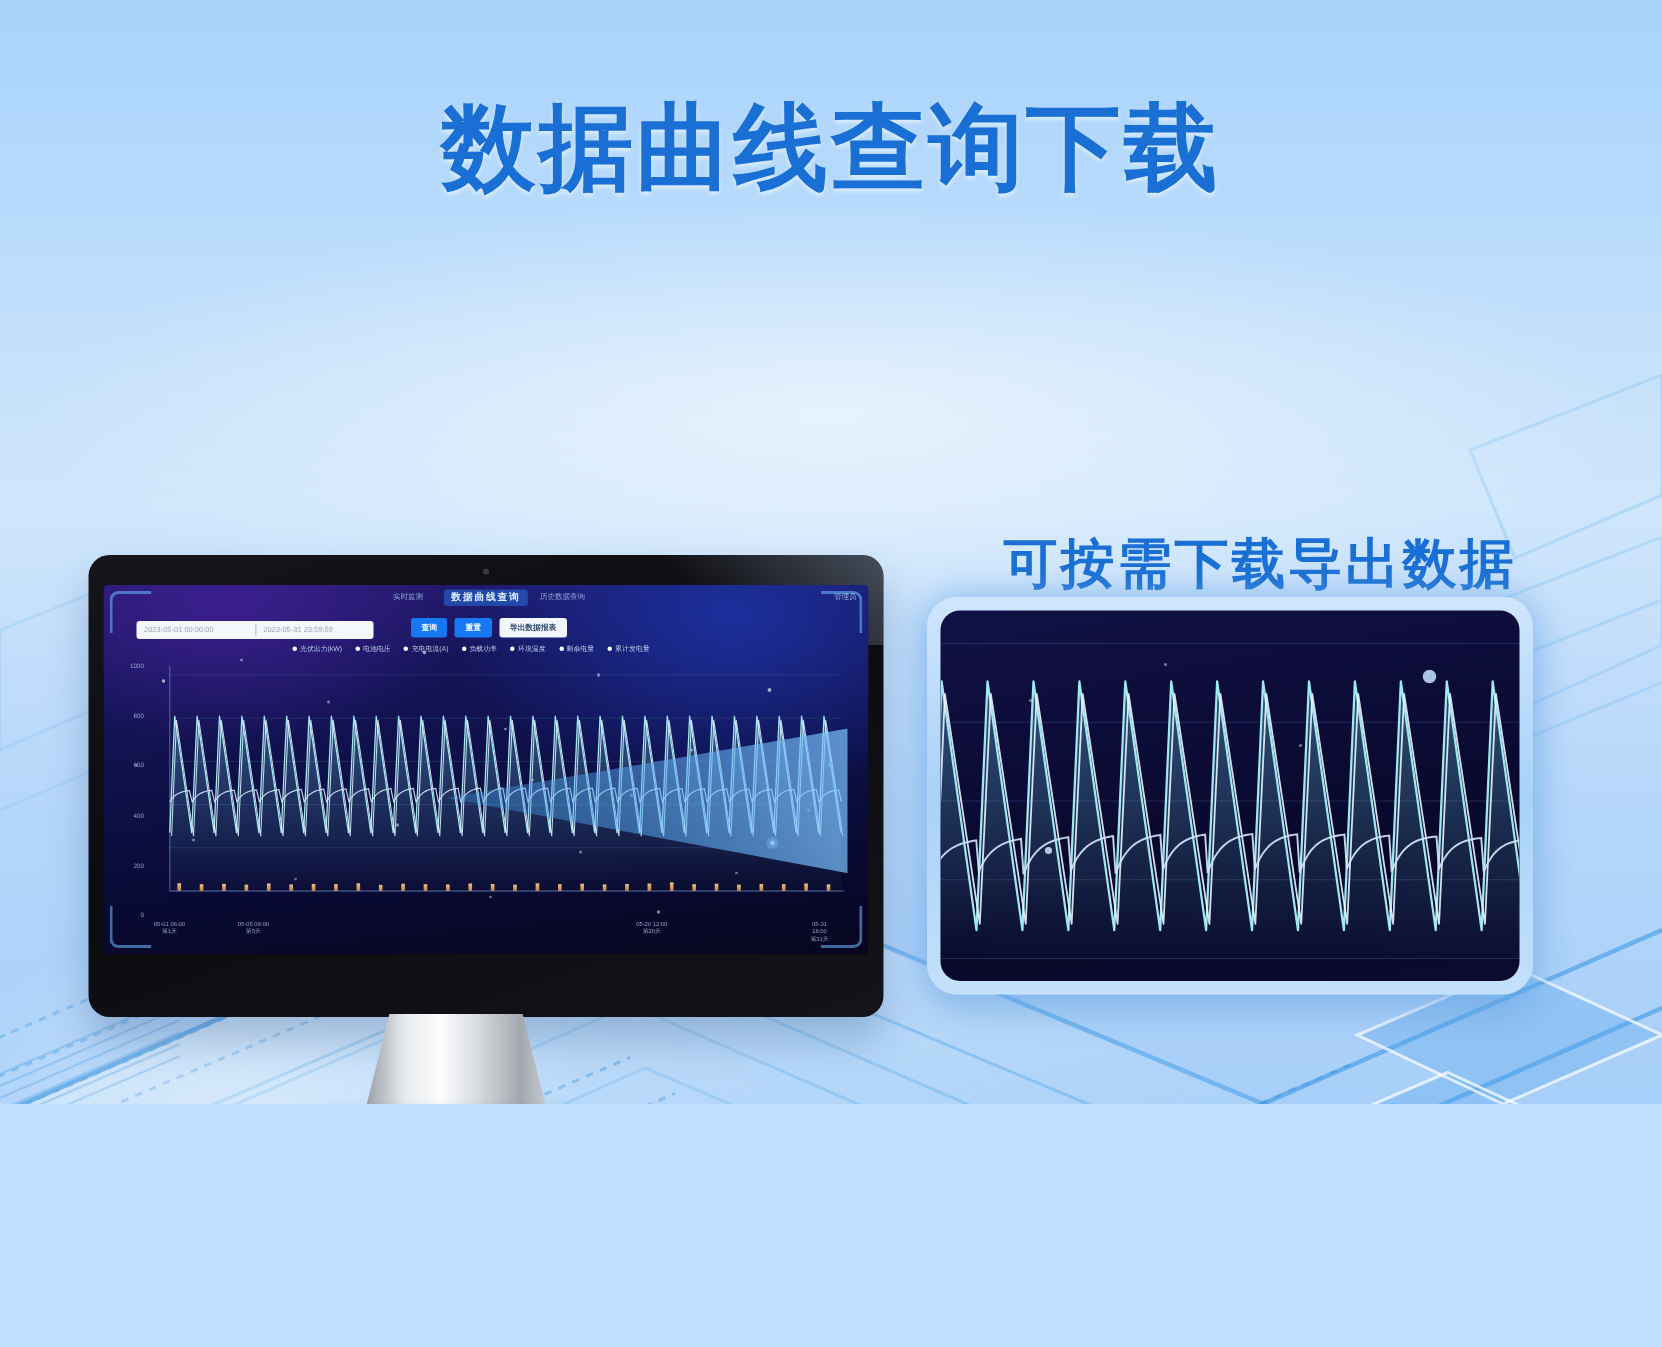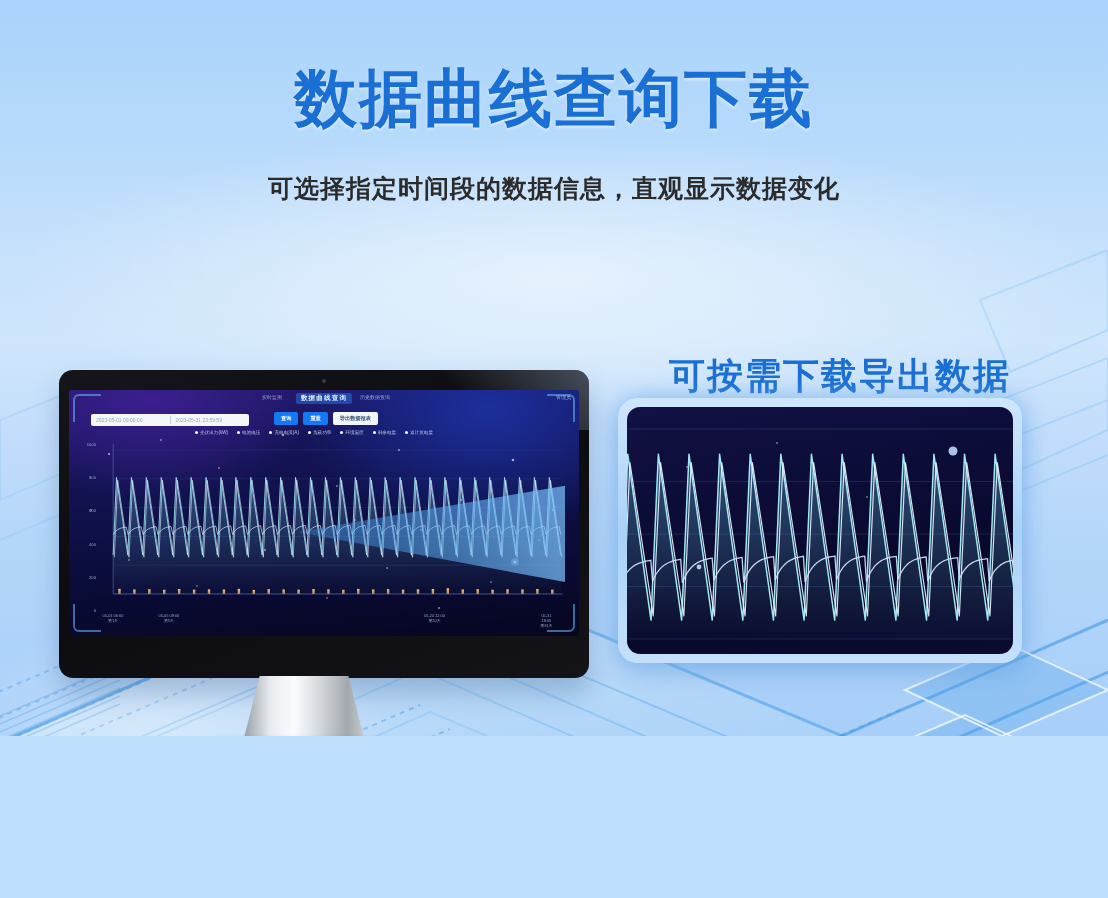--- a/index.html
+++ b/index.html
@@ -194,21 +194,20 @@
         <polygon points="0,420 70,392 70,470 0,500"></polygon>
         <path d="M0,540 L90,502"></path>
       </g>
     </svg>
   </div>
 
   <div class="haze"></div>
   <div class="haze2"></div>
 
   <div class="title">数据曲线查询下载</div>
-  <div class="subtitle">可选择指定时间段的数据信息，直观显示数据变化</div>
   <div class="side-heading">可按需下载导出数据</div>
 
   <div class="monitor">
     <div class="bezel">
       <div class="bezel-shine"></div>
     </div>
     <div class="cam"></div>
 
     <div class="screen">
       <div class="ui">

